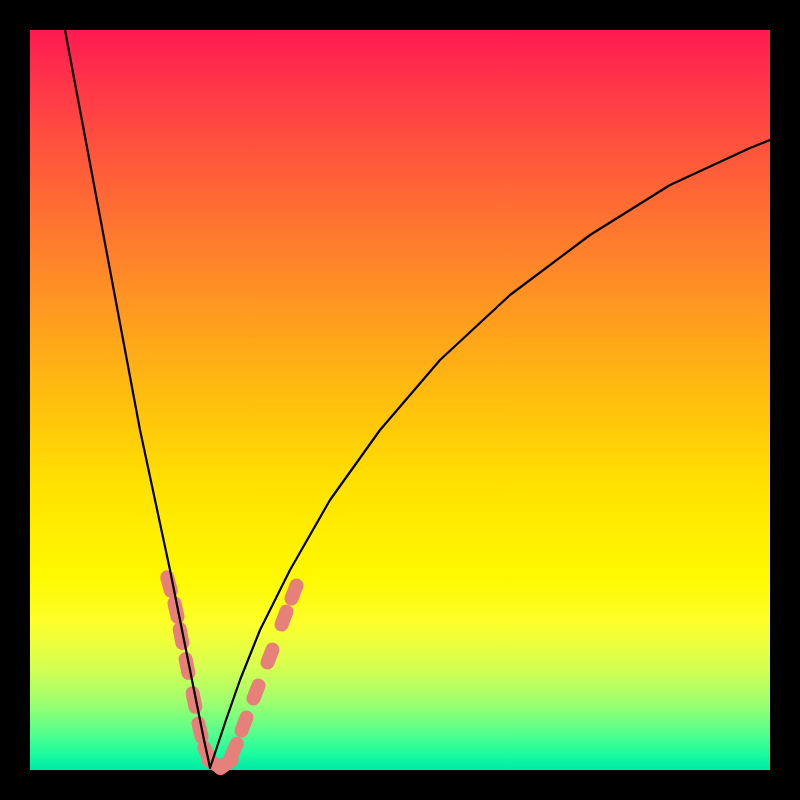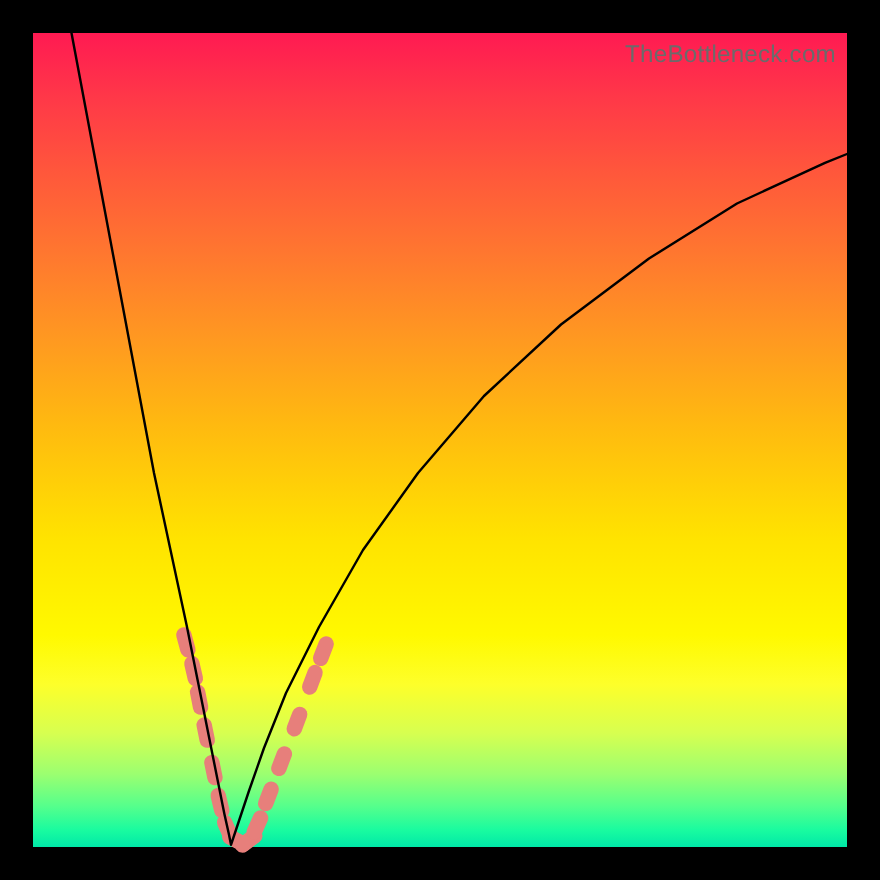--- a/index.html
+++ b/index.html
@@ -61,21 +61,20 @@
   }
   .blob {
     fill: #e77f7b;
     stroke: none;
   }
 </style>
 </head>
 <body>
 
 <div class="frame">
-  <div class="watermark">TheBottleneck.com</div>
 
   <svg class="plot" viewBox="0 0 740 740">
     <g>
         <rect class="blob" x="-14" y="-7" width="28" height="14" rx="7" transform="translate(139 554) rotate(74.9315118405078)"></rect>
         <rect class="blob" x="-14" y="-7" width="28" height="14" rx="7" transform="translate(146 580) rotate(77.00538320808349)"></rect>
         <rect class="blob" x="-14" y="-7" width="28" height="14" rx="7" transform="translate(151 606) rotate(78.88695946405169)"></rect>
         <rect class="blob" x="-14" y="-7" width="28" height="14" rx="7" transform="translate(157 636) rotate(78.51800864525191)"></rect>
         <rect class="blob" x="-14" y="-7" width="28" height="14" rx="7" transform="translate(164 670) rotate(78.51800864525191)"></rect>
         <rect class="blob" x="-14" y="-7" width="28" height="14" rx="7" transform="translate(170 700) rotate(76.46414363086575)"></rect>
         <rect class="blob" x="-14" y="-7" width="28" height="14" rx="7" transform="translate(177 724) rotate(66.19405648154229)"></rect>

